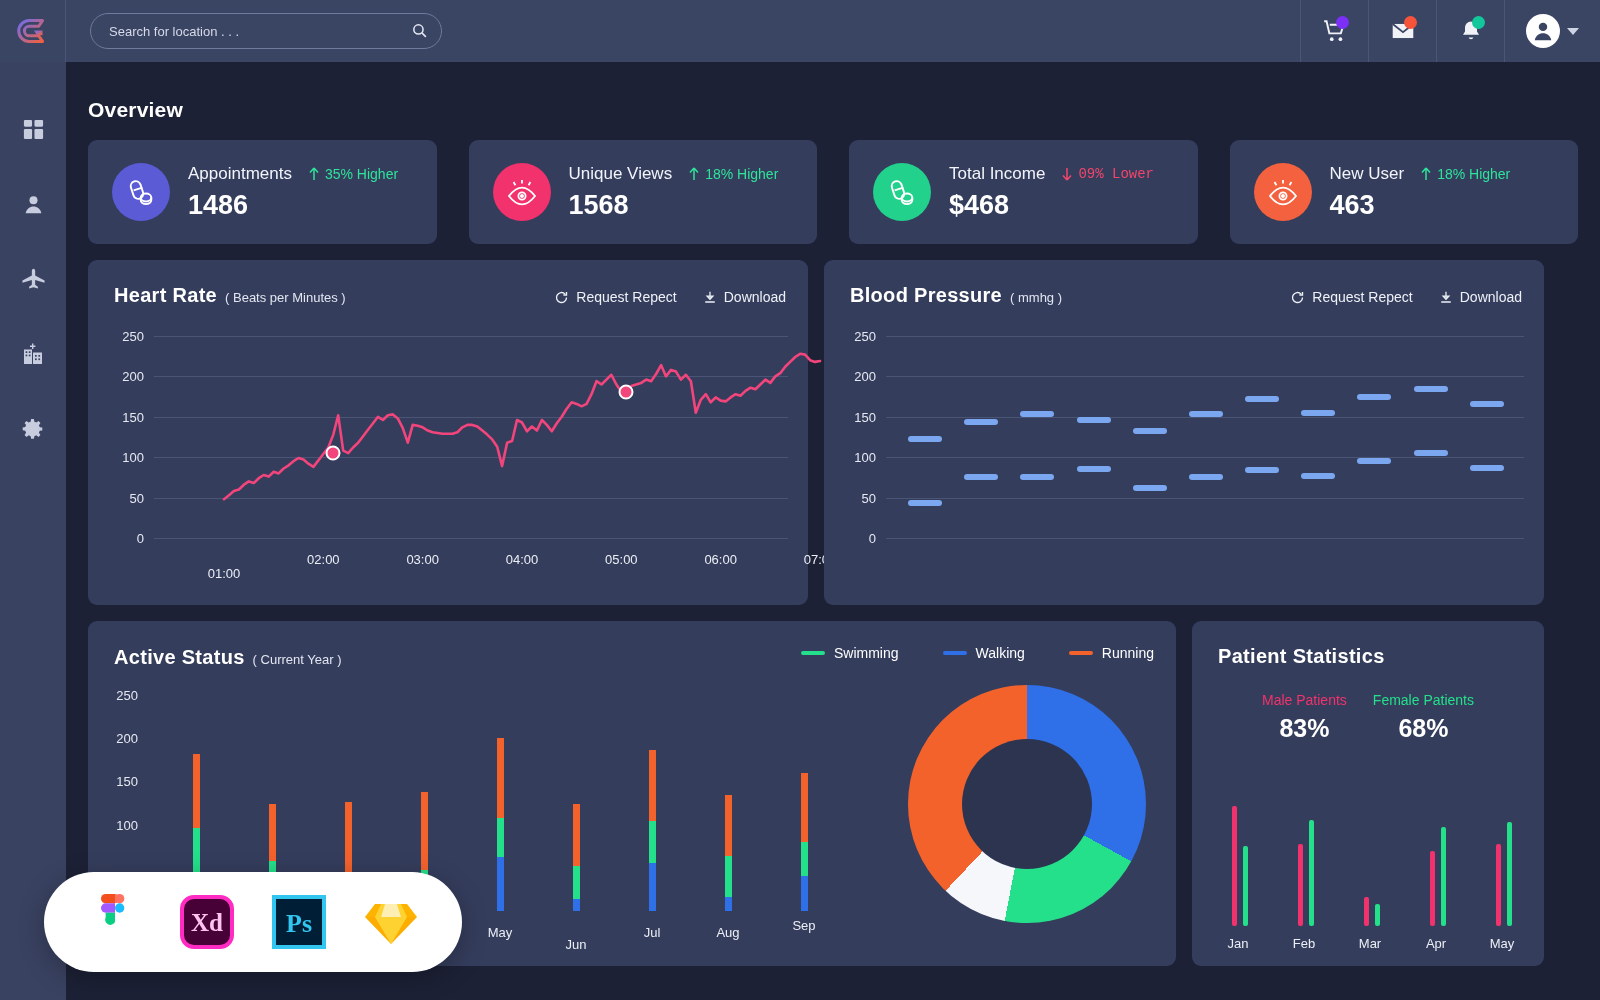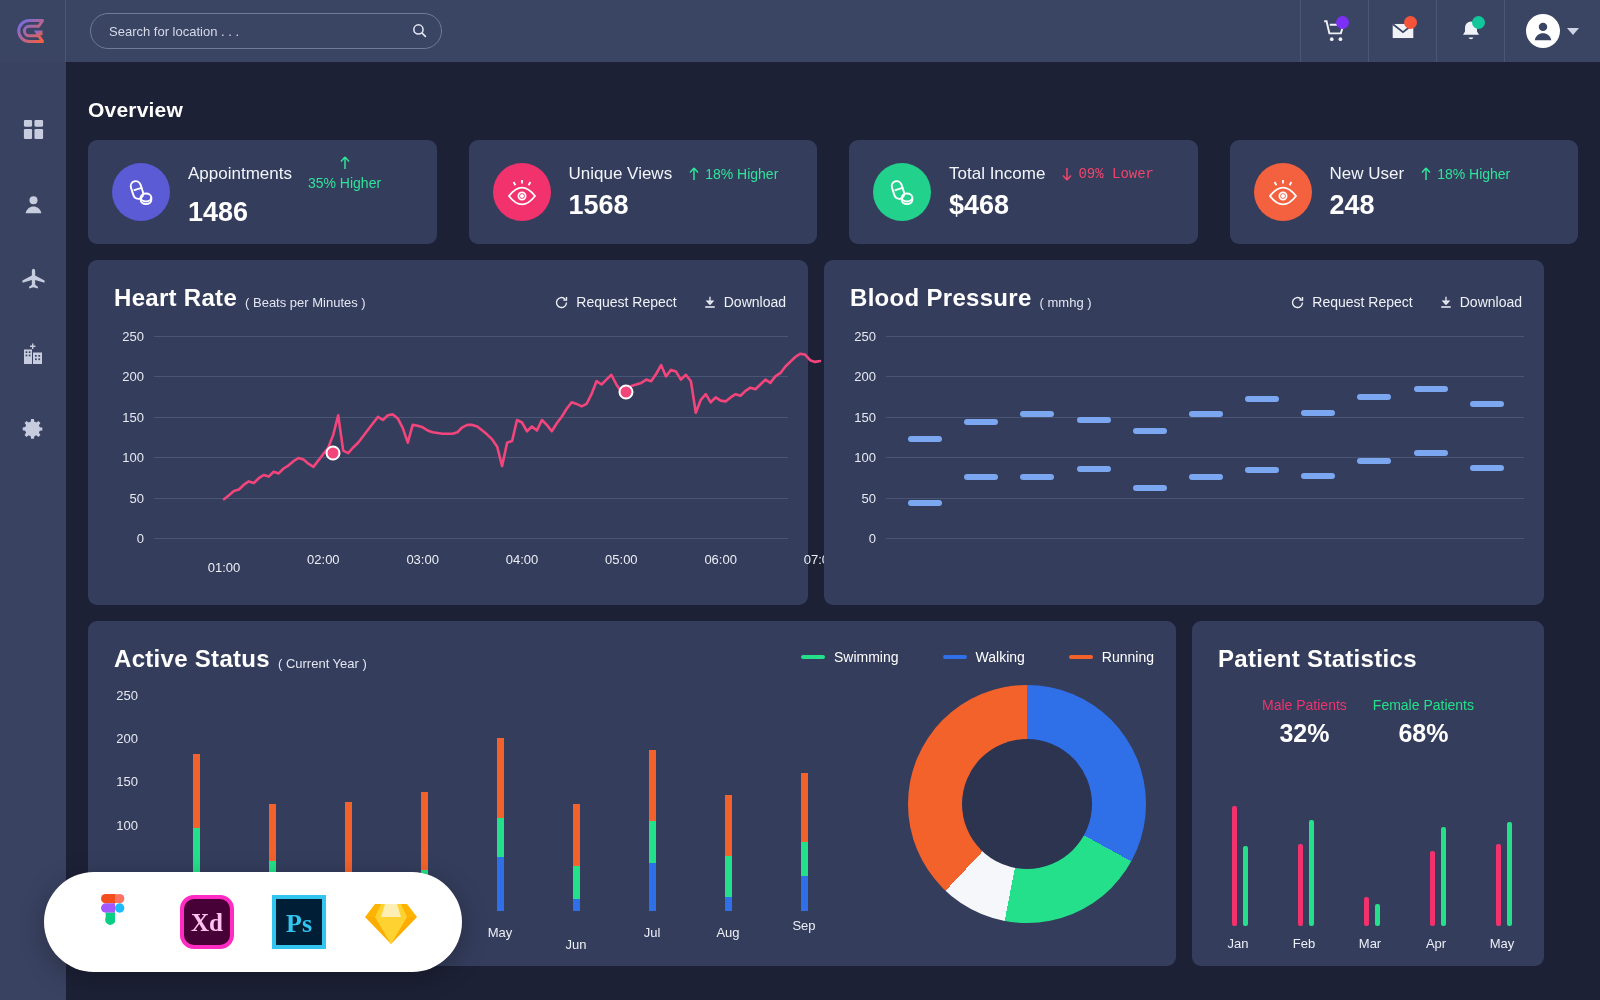--- a/index.html
+++ b/index.html
@@ -78,21 +78,21 @@
   .stat-body { display: flex; flex-direction: column; gap: 6px; }
   .stat-toprow { display: flex; align-items: center; gap: 16px; }
   .stat-label { color: #f2f4fa; font-size: 17px; }
   .stat-delta { font-size: 14px; display: flex; align-items: center; gap: 5px; }
   .stat-value { color: #ffffff; font-size: 27px; font-weight: bold; }
 
   
   .charts-row { display: flex; gap: 16px; margin-top: 16px; }
   .panel { background: #343d5c; border-radius: 9px; position: relative; }
   .panel-head { display: flex; align-items: flex-end; padding: 24px 22px 0 26px; }
-  .panel-title { color: #fff; font-size: 24px; font-weight: bold; letter-spacing: .3px; }
+  .panel-title { color: #fff; font-size: 20px; font-weight: bold; letter-spacing: .3px; }
   .panel-sub { color: #e2e6f1; font-size: 13px; margin-left: 8px; margin-bottom: 2px; }
   .panel-actions { margin-left: auto; display: flex; gap: 26px; margin-bottom: 2px; }
   .panel-act { color: #eef1f7; font-size: 14px; display: flex; align-items: center;
                gap: 7px; cursor: pointer; }
 
   .chart-area { position: relative; }
   .ylabel { position: absolute; color: #e6e9f2; font-size: 13px; text-align: right;
             transform: translateY(-50%); }
   .gridline { position: absolute; height: 1px; background: #4a5576; }
   .xlabel { position: absolute; color: #eceff6; font-size: 13px; transform: translateX(-50%); }
@@ -239,21 +239,21 @@
         <svg width="32" height="32" viewBox="0 0 32 32" fill="none" stroke="#fff" stroke-width="1.9">
           <rect x="7" y="5" width="10" height="18" rx="5" transform="rotate(-18 12 14)"></rect>
           <line x1="8.6" y1="14.4" x2="17.3" y2="11.6"></line>
           <ellipse cx="21" cy="21.5" rx="5.3" ry="4"></ellipse>
           <path d="M15.7 21.5v2.6c0 2.2 2.4 4 5.3 4s5.3-1.8 5.3-4v-2.6"></path>
         </svg>
       </span>
       <div class="stat-body">
         <div class="stat-toprow">
           <span class="stat-label">Appointments</span>
-          <span class="stat-delta" style="color:#2fe39b;flex-direction:column;">
+          <span class="stat-delta" style="color:#2fe39b;">
             <svg width="12" height="14" viewBox="0 0 12 14">
               <path d="M6 1 L6 13 M6 1 L2 5.5 M6 1 L10 5.5" stroke="#2fe39b" stroke-width="1.5" fill="none"></path>
             </svg>
             <span>35% Higher</span>
           </span>
         </div>
         <div class="stat-value">1486</div>
       </div>
     </div>
 
@@ -319,21 +319,21 @@
       <div class="stat-body">
         <div class="stat-toprow">
           <span class="stat-label">New User</span>
           <span class="stat-delta" style="color:#2fe39b;">
             <svg width="12" height="14" viewBox="0 0 12 14">
               <path d="M6 1 L6 13 M6 1 L2 5.5 M6 1 L10 5.5" stroke="#2fe39b" stroke-width="1.5" fill="none"></path>
             </svg>
             <span>18% Higher</span>
           </span>
         </div>
-        <div class="stat-value">248</div>
+        <div class="stat-value">463</div>
       </div>
     </div>
   </div>
 
   <div class="charts-row">
 
     <div class="panel" style="width:720px;height:345px;">
       <div class="panel-head">
         <span class="panel-title">Heart Rate</span>
         <span class="panel-sub">( Beats per Minutes )</span>
@@ -360,21 +360,21 @@
           <div class="gridline" style="left: 66px; top: 171.6px; width: 634px;"></div>
           <div class="ylabel" style="left: 8px; top: 171.6px; width: 48px;">50</div>
           <div class="gridline" style="left: 66px; top: 131.2px; width: 634px;"></div>
           <div class="ylabel" style="left: 8px; top: 131.2px; width: 48px;">100</div>
           <div class="gridline" style="left: 66px; top: 90.8px; width: 634px;"></div>
           <div class="ylabel" style="left: 8px; top: 90.8px; width: 48px;">150</div>
           <div class="gridline" style="left: 66px; top: 50.4px; width: 634px;"></div>
           <div class="ylabel" style="left: 8px; top: 50.4px; width: 48px;">200</div>
           <div class="gridline" style="left: 66px; top: 10px; width: 634px;"></div>
           <div class="ylabel" style="left: 8px; top: 10px; width: 48px;">250</div>
-          <div class="xlabel" style="left: 136px; top: 234px;">01:00</div>
+          <div class="xlabel" style="left: 136px; top: 240px;">01:00</div>
           <div class="xlabel" style="left: 235.333px; top: 226px;">02:00</div>
           <div class="xlabel" style="left: 334.667px; top: 226px;">03:00</div>
           <div class="xlabel" style="left: 434px; top: 226px;">04:00</div>
           <div class="xlabel" style="left: 533.333px; top: 226px;">05:00</div>
           <div class="xlabel" style="left: 632.667px; top: 226px;">06:00</div>
           <div class="xlabel" style="left: 732px; top: 226px;">07:00</div>
           <svg width="740" height="279" style="position:absolute;left:0;top:0;">
             <polyline points="136.0,173.2 141.0,169.2 145.9,165.1 150.9,163.5 155.9,158.7 160.8,155.4 165.8,157.1 170.8,152.2 175.7,149.0 180.7,150.6 185.7,145.7 190.6,147.4 195.6,142.5 200.6,139.3 205.5,135.2 210.5,132.0 215.5,133.6 220.4,137.7 225.4,140.9 230.4,134.4 235.3,128.0 240.3,121.5 245.3,108.6 250.2,89.2 255.2,124.7 260.2,127.2 265.1,121.5 270.1,116.7 275.1,110.2 280.0,103.7 285.0,97.3 290.0,90.8 294.9,94.0 299.9,89.2 304.9,88.4 309.8,92.4 314.8,102.1 319.8,116.7 324.7,98.9 329.7,99.7 334.7,101.3 339.6,104.5 344.6,106.2 349.6,107.0 354.5,107.8 359.5,107.8 364.5,107.8 369.4,106.2 374.4,101.3 379.4,98.9 384.3,98.9 389.3,100.5 394.3,104.5 399.2,108.6 404.2,113.4 409.2,120.7 414.1,140.1 419.1,116.7 424.1,115.0 429.0,94.0 434.0,96.5 439.0,105.3 443.9,100.5 448.9,104.5 453.9,94.0 458.8,98.9 463.8,105.3 468.8,97.3 473.7,90.8 478.7,82.7 483.7,76.3 488.6,77.9 493.6,80.3 498.6,77.9 503.5,68.2 508.5,55.2 513.5,58.5 518.4,53.6 523.4,48.8 528.4,58.5 533.3,65.8 538.3,65.8 543.3,60.1 548.2,58.5 553.2,56.9 558.2,53.6 563.1,55.2 568.1,48.0 573.1,39.1 578.0,50.4 583.0,43.9 588.0,45.6 592.9,53.6 597.9,48.8 602.9,55.2 607.8,86.8 612.8,73.8 617.8,68.2 622.7,76.3 627.7,71.4 632.7,74.6 637.6,75.4 642.6,71.4 647.6,68.2 652.5,69.8 657.5,64.9 662.5,61.7 667.4,63.3 672.4,58.5 677.4,53.6 682.3,56.9 687.3,50.4 692.3,47.2 697.2,40.7 702.2,35.9 707.2,31.0 712.1,27.8 717.1,28.6 722.1,34.2 727.0,35.9 732.0,35.0" fill="none" stroke="#f2457c" stroke-width="2.6" stroke-linejoin="round" stroke-linecap="round"></polyline>
           </svg>
           <div class="dot" style="left: 245.267px; top: 127.16px;"></div>
@@ -529,21 +529,21 @@
         </div>
     </div>
 
     <div class="panel" style="width:352px;height:345px;">
       <div class="panel-head">
         <span class="panel-title">Patient Statistics</span>
       </div>
       <div class="pstat-row">
         <div class="pstat">
           <div class="pstat-label" style="color:#f2326c;">Male Patients</div>
-          <div class="pstat-value">32%</div>
+          <div class="pstat-value">83%</div>
         </div>
         <div class="pstat">
           <div class="pstat-label" style="color:#24e08a;">Female Patients</div>
           <div class="pstat-value">68%</div>
         </div>
       </div>
       <div class="chart-area" id="ps-area" style="position:absolute;left:0;top:160px;width:352px;height:185px;">
           <div class="pbar" style="left: 40px; top: 25.125px; height: 119.875px; background: rgb(242, 50, 108);"></div>
           <div class="pbar" style="left: 51px; top: 64.5125px; height: 80.4875px; background: rgb(36, 224, 138);"></div>
           <div class="xlabel" style="left: 46px; top: 155px;">Jan</div>

